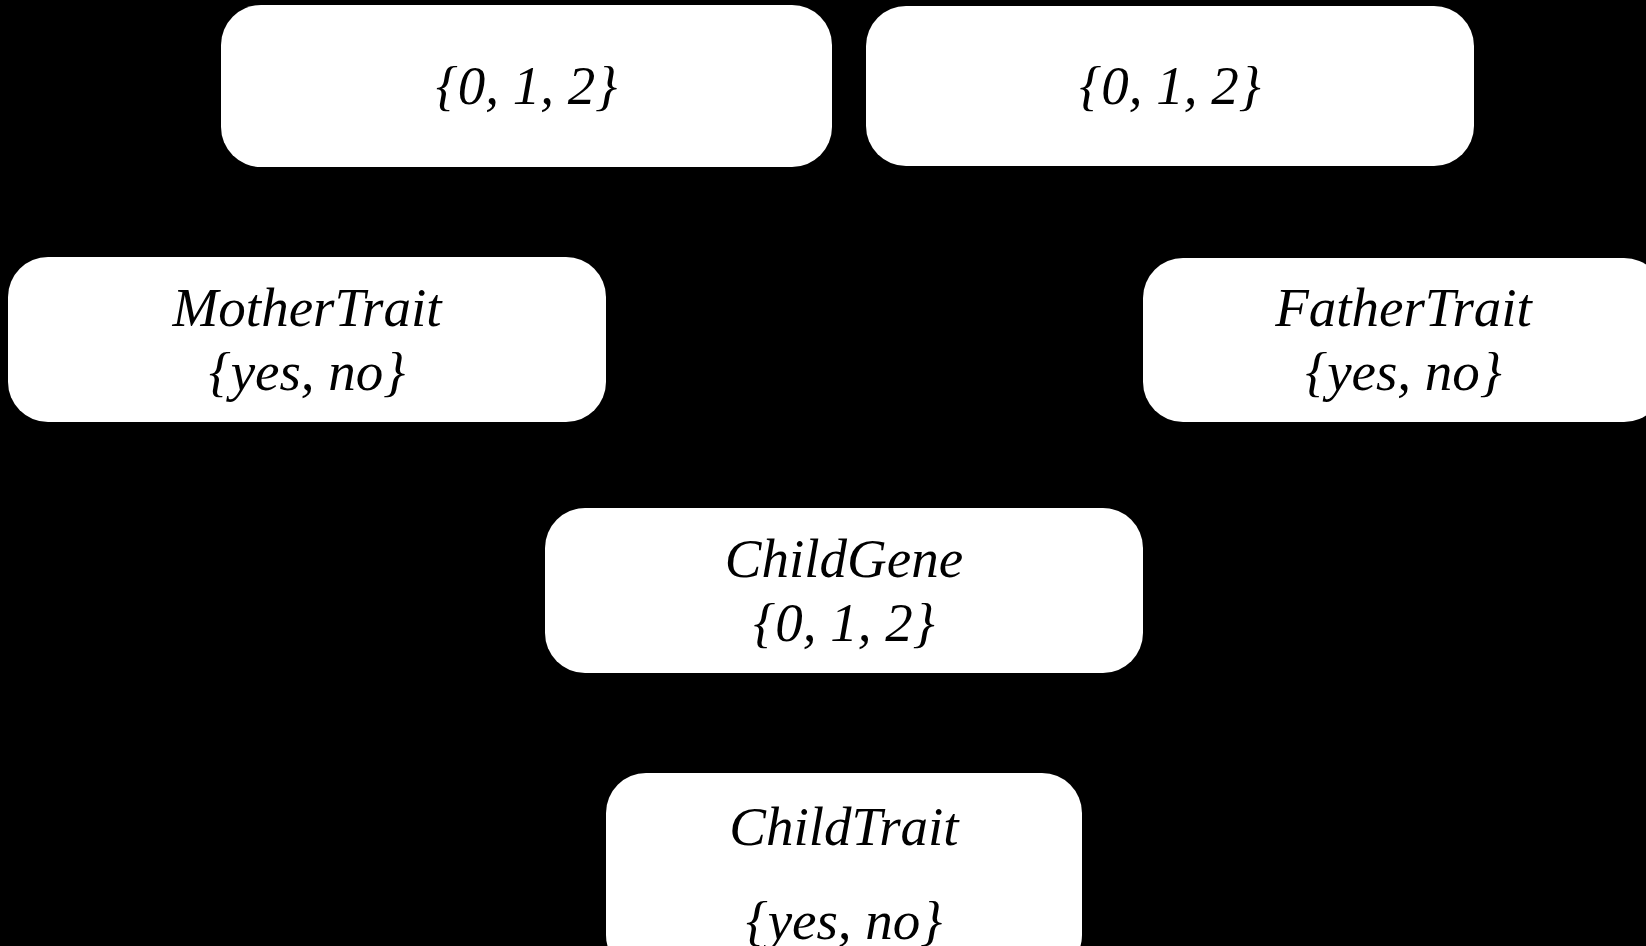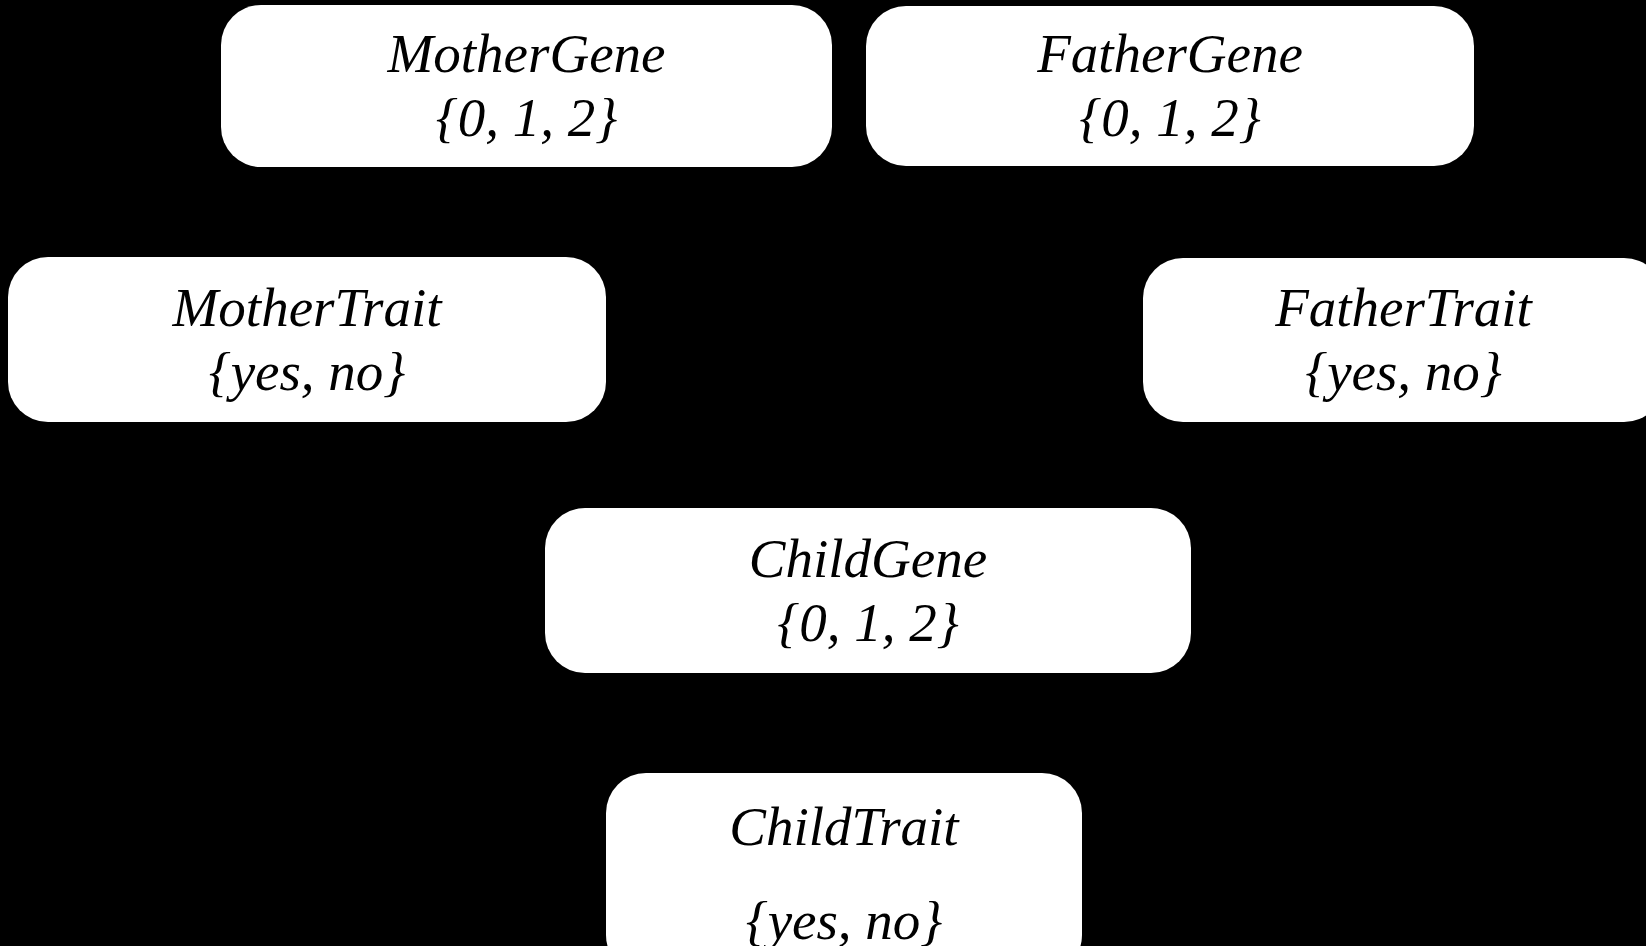--- a/index.html
+++ b/index.html
@@ -31,35 +31,33 @@
   }
   .node .node-label,
   .node .node-values {
     white-space: nowrap;
   }
   
   #node-mother-gene  { left: 221px;  top: 5px;   width: 611px; height: 162px; }
   #node-father-gene  { left: 866px;  top: 6px;   width: 608px; height: 160px; }
   #node-mother-trait { left: 8px;    top: 257px; width: 598px; height: 165px; }
   #node-father-trait { left: 1115px; top: 258px; width: 521px; height: 164px; margin-left: 28px; }
-  #node-child-gene   { left: 545px;  top: 508px; width: 646px; height: 165px; }
+  #node-child-gene   { left: 545px;  top: 508px; width: 598px; height: 165px; }
   #node-child-trait  { left: 606px;  top: 773px; width: 476px; height: 202px; gap: 30px; }
 </style>
 </head>
 <body>
 
 <div class="canvas">
 
   <div class="node" id="node-mother-gene">
-    <div class="node-label">MotherGene</div>
     <div class="node-values">{0, 1, 2}</div>
   </div>
 
   <div class="node" id="node-father-gene">
-    <div class="node-label">FatherGene</div>
     <div class="node-values">{0, 1, 2}</div>
   </div>
 
   <div class="node" id="node-mother-trait">
     <div class="node-label">MotherTrait</div>
     <div class="node-values">{yes, no}</div>
   </div>
 
   <div class="node" id="node-father-trait">
     <div class="node-label">FatherTrait</div>

